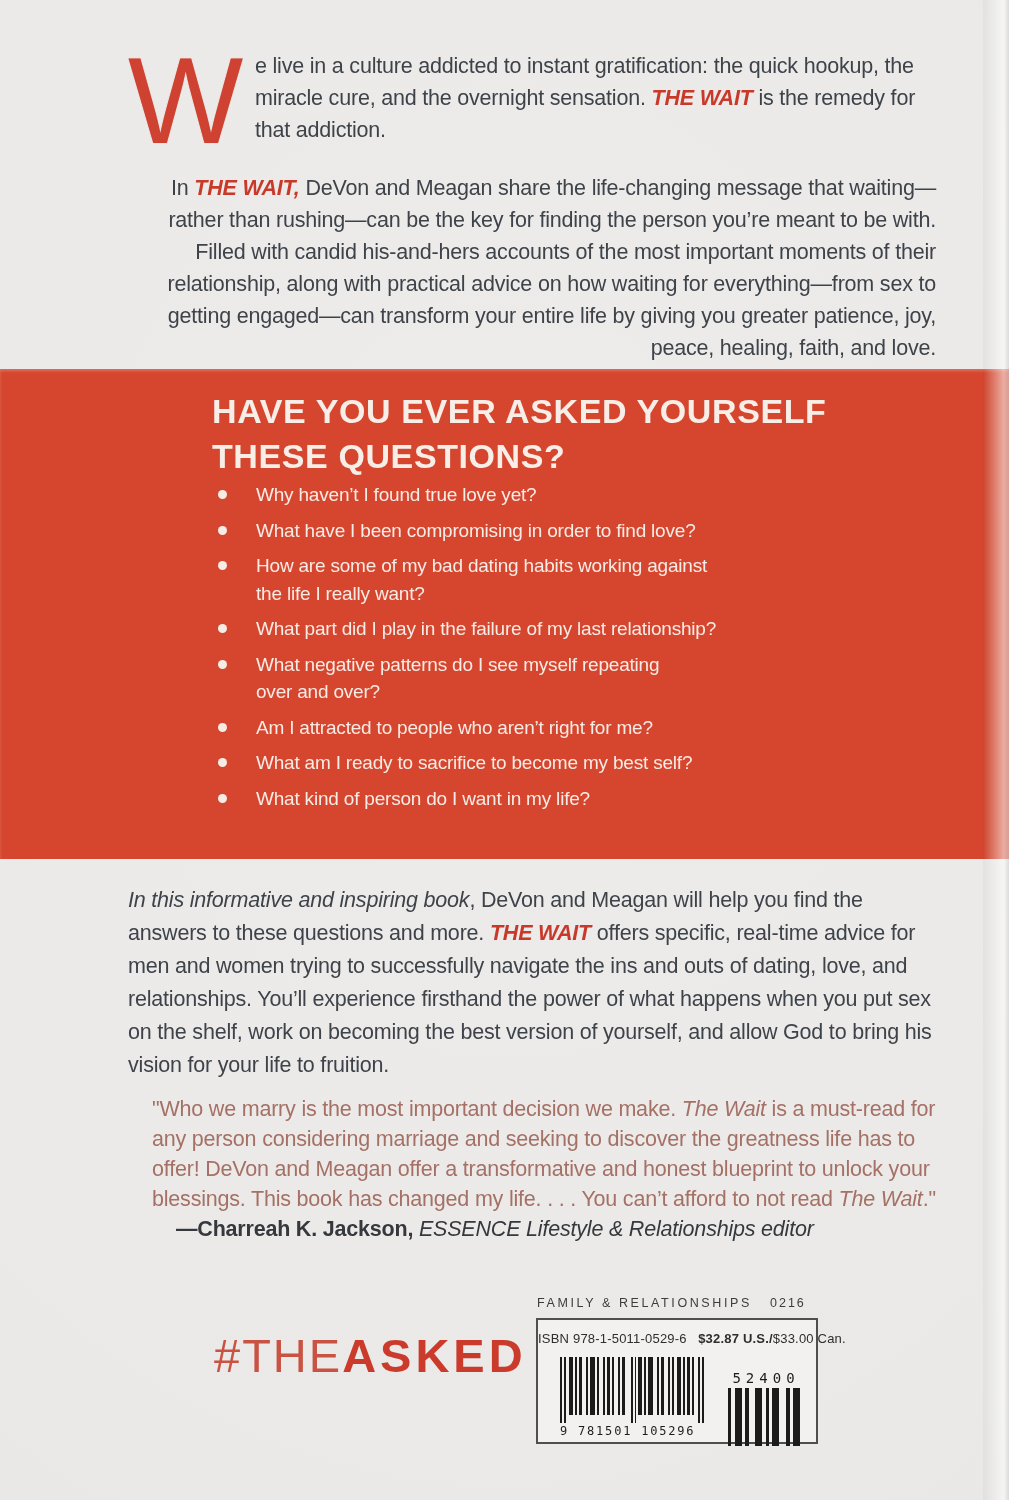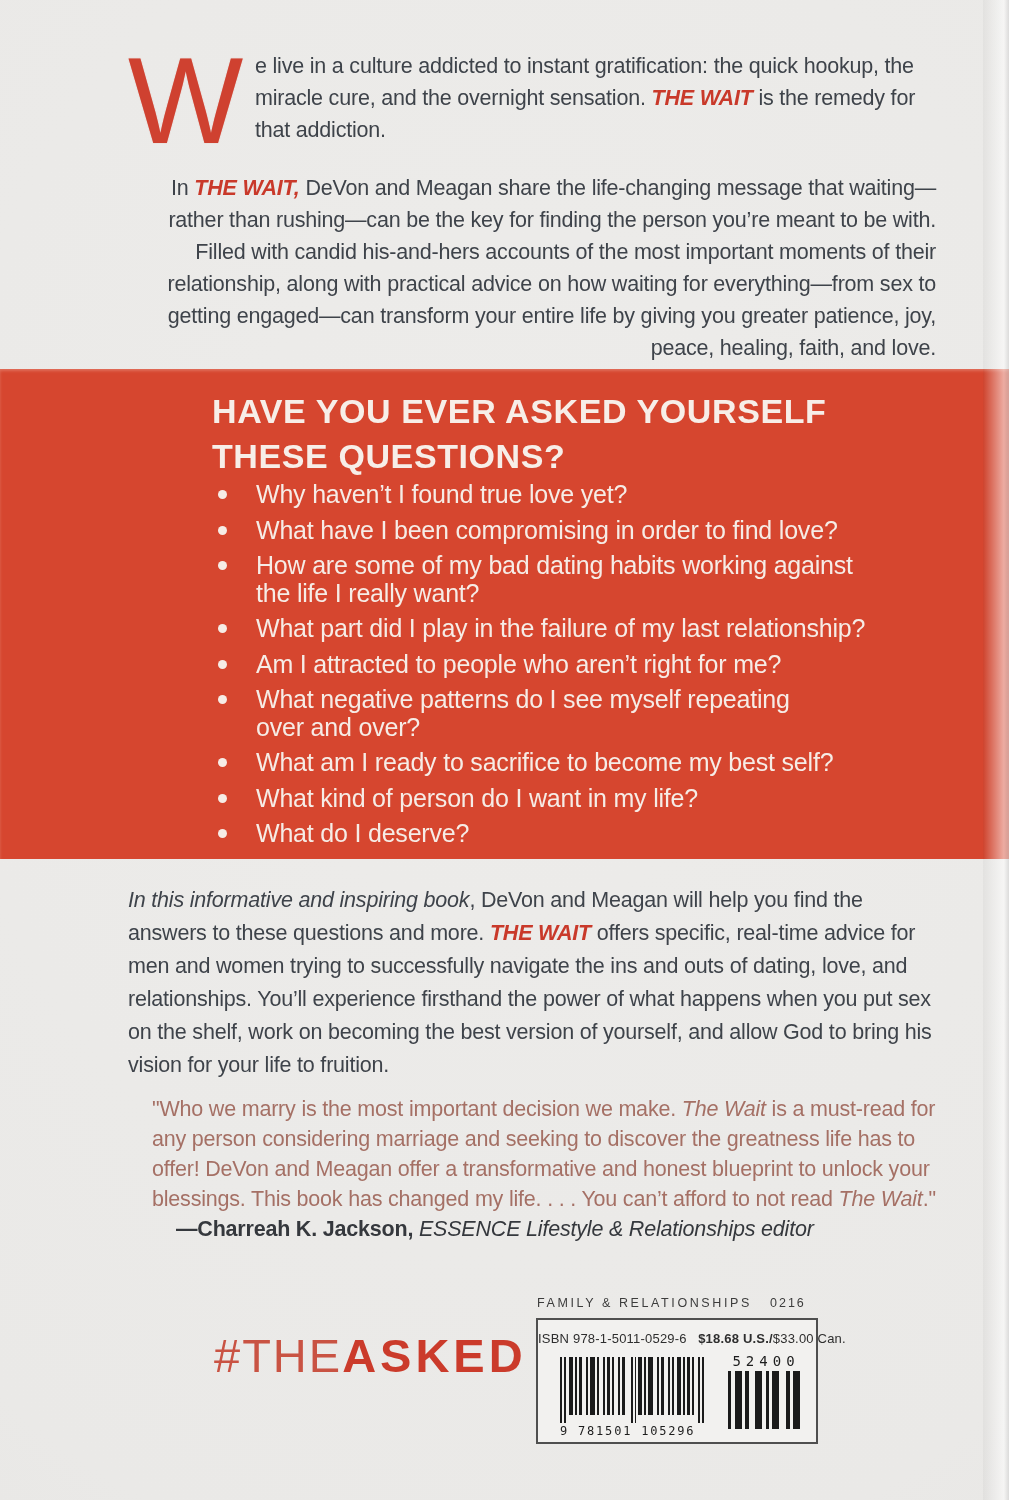--- a/index.html
+++ b/index.html
@@ -28,21 +28,21 @@
   .run-r{color:#c9392a;font-weight:bold;font-style:italic;}
   .run-i{font-style:italic;}
   .run-b{color:#35383d;font-weight:bold;margin-left:24px;}
   .run-d{color:#35383d;font-style:italic;}
   .run-di{color:#35383d;font-style:italic;}
 
   .redbox{position:absolute;left:0;top:369px;width:1009px;height:490px;background:#d6462f;box-shadow:inset 0 2px 3px rgba(255,235,225,.25);}
   .redbox h2{position:absolute;left:212px;top:20px;margin:0;font-size:34px;line-height:45px;color:#f7eee8;letter-spacing:0.6px;font-weight:700;}
   .redbox ul{position:absolute;left:212px;top:112px;width:690px;list-style:none;margin:0;padding:0;}
   .redbox li{
-    position:relative;padding-left:44px;font-size:25px;line-height:27.5px;
+    position:relative;padding-left:44px;font-size:19px;line-height:27.5px;
     margin-bottom:8px;color:#f6ece6;white-space:pre-line;letter-spacing:-0.2px;
   }
   .redbox li::before{content:'';position:absolute;left:6px;top:9px;width:9px;height:9px;border-radius:50%;background:#f6ece6;}
 
   .hashtag{position:absolute;left:214px;top:1328px;font-size:47px;letter-spacing:2px;white-space:nowrap;}
   .hashtag .thin{color:#c95343;font-weight:400;}
   .hashtag .heavy{color:#cb3b2b;font-weight:700;letter-spacing:4px;}
 
   .category{position:absolute;left:537px;top:1296px;font-size:12.5px;letter-spacing:2.6px;color:#3c3c3c;}
   .code{position:absolute;left:770px;top:1296px;font-size:12.5px;letter-spacing:2px;color:#3c3c3c;}
@@ -53,60 +53,59 @@
   }
   .isbn-line{margin-top:11px;text-align:center;font-size:13px;color:#2e2e2e;letter-spacing:0.2px;white-space:nowrap;}
   .isbn-line .bold{font-weight:700;}
   .ean{position:absolute;left:22px;top:37px;width:148px;}
   .bars{display:flex;align-items:flex-start;}
   .bars i{display:block;height:58px;}
   .bars .bar{background:#1b1b1b;}
   .bars .gap{background:transparent;}
   .bars .tall{height:66px;}
   .ean-digits{margin-top:1px;font-family:"DejaVu Sans Mono",monospace;font-size:12px;letter-spacing:1.8px;color:#1d1d1d;white-space:nowrap;}
-  .addon{position:absolute;left:190px;top:33px;width:76px;text-align:center;}
+  .addon{position:absolute;left:190px;top:50px;width:76px;text-align:center;}
   .addon-num{font-family:"DejaVu Sans Mono",monospace;font-size:14px;letter-spacing:5px;color:#1d1d1d;margin-bottom:2px;white-space:nowrap;}
 </style>
 </head>
 <body>
 
 <div class="cover">
 
   <p class="para intro1"><span class="dropcap">W</span><span><span class="run-n">e live in a culture addicted to instant gratification: the quick hookup, the miracle cure, and the overnight sensation. </span><span class="run-r">THE WAIT</span><span class="run-n"> is the remedy for that addiction.</span></span></p>
 
   <p class="para intro2"><span class="run-n">In </span><span class="run-r">THE WAIT,</span><span class="run-n"> DeVon and Meagan share the life-changing message that waiting—rather than rushing—can be the key for finding the person you’re meant to be with. Filled with candid his-and-hers accounts of the most important moments of their relationship, along with practical advice on how waiting for everything—from sex to getting engaged—can transform your entire life by giving you greater patience, joy, peace, healing, faith, and love.</span></p>
 
   <section class="redbox">
     <h2><span>HAVE YOU EVER ASKED YOURSELF</span><br><span>THESE QUESTIONS?</span></h2>
     <ul>
         <li>Why haven’t I found true love yet?</li>
         <li>What have I been compromising in order to find love?</li>
         <li>How are some of my bad dating habits working against
 the life I really want?</li>
         <li>What part did I play in the failure of my last relationship?</li>
-        <li>Am I attracted to people who aren’t right for me?</li>
         <li>What negative patterns do I see myself repeating
 over and over?</li>
+        <li>Am I attracted to people who aren’t right for me?</li>
         <li>What am I ready to sacrifice to become my best self?</li>
         <li>What kind of person do I want in my life?</li>
-        <li>What do I deserve?</li>
       </ul>
   </section>
 
   <p class="para p3"><span class="run-i">In this informative and inspiring book</span><span class="run-n">, DeVon and Meagan will help you find the answers to these questions and more. </span><span class="run-r">THE WAIT</span><span class="run-n"> offers specific, real-time advice for men and women trying to successfully navigate the ins and outs of dating, love, and relationships. You’ll experience firsthand the power of what happens when you put sex on the shelf, work on becoming the best version of yourself, and allow God to bring his vision for your life to fruition.</span></p>
 
   <p class="para quote"><span class="run-n">"Who we marry is the most important decision we make. </span><span class="run-i">The Wait</span><span class="run-n"> is a must-read for any person considering marriage and seeking to discover the greatness life has to offer! DeVon and Meagan offer a transformative and honest blueprint to unlock your blessings. This book has changed my life. . . . You can’t afford to not read </span><span class="run-i">The Wait</span><span class="run-n">." </span><span class="run-b">—Charreah K. Jackson,</span><span class="run-d"> </span><span class="run-di">ESSENCE</span><span class="run-d"> Lifestyle &amp; Relationships editor</span></p>
 
   <div class="hashtag"><span class="thin">#THE</span><span class="heavy">ASKED</span></div>
 
   <div class="category">FAMILY &amp; RELATIONSHIPS</div>
   <div class="code">0216</div>
 
   <div class="bbox">
-    <div class="isbn-line"><span>ISBN 978-1-5011-0529-6</span>&nbsp;&nbsp;&nbsp;<span class="bold">$18.68 U.S./</span><span>$33.00 Can.</span></div>
+    <div class="isbn-line"><span>ISBN 978-1-5011-0529-6</span>&nbsp;&nbsp;&nbsp;<span class="bold">$32.87 U.S./</span><span>$33.00 Can.</span></div>
     <div class="ean">
       <div class="bars" id="main-bars">
           <i class="bar tall" style="width: 1.87179px;"></i>
           <i class="gap" style="width: 1.87179px;"></i>
           <i class="bar tall" style="width: 1.87179px;"></i>
           <i class="gap" style="width: 3.74359px;"></i>
           <i class="bar" style="width: 3.74359px;"></i>
           <i class="gap" style="width: 1.87179px;"></i>
           <i class="bar" style="width: 1.87179px;"></i>
           <i class="gap" style="width: 1.87179px;"></i>

